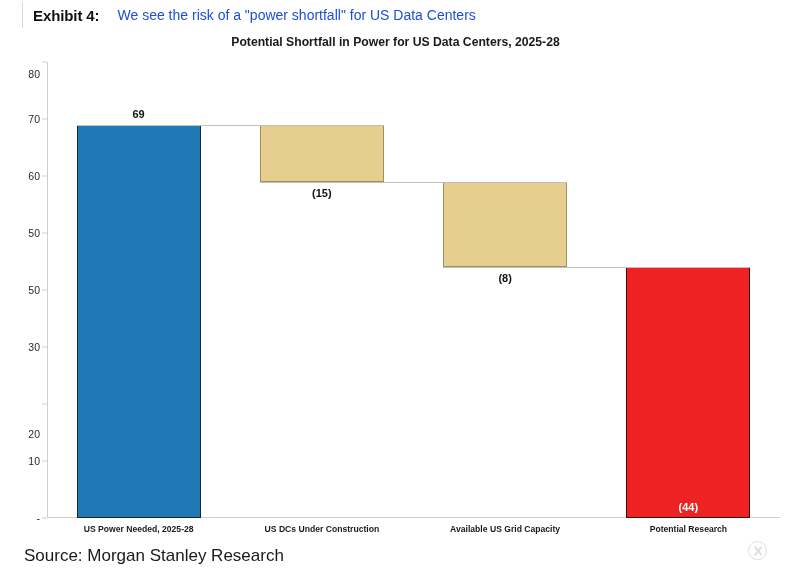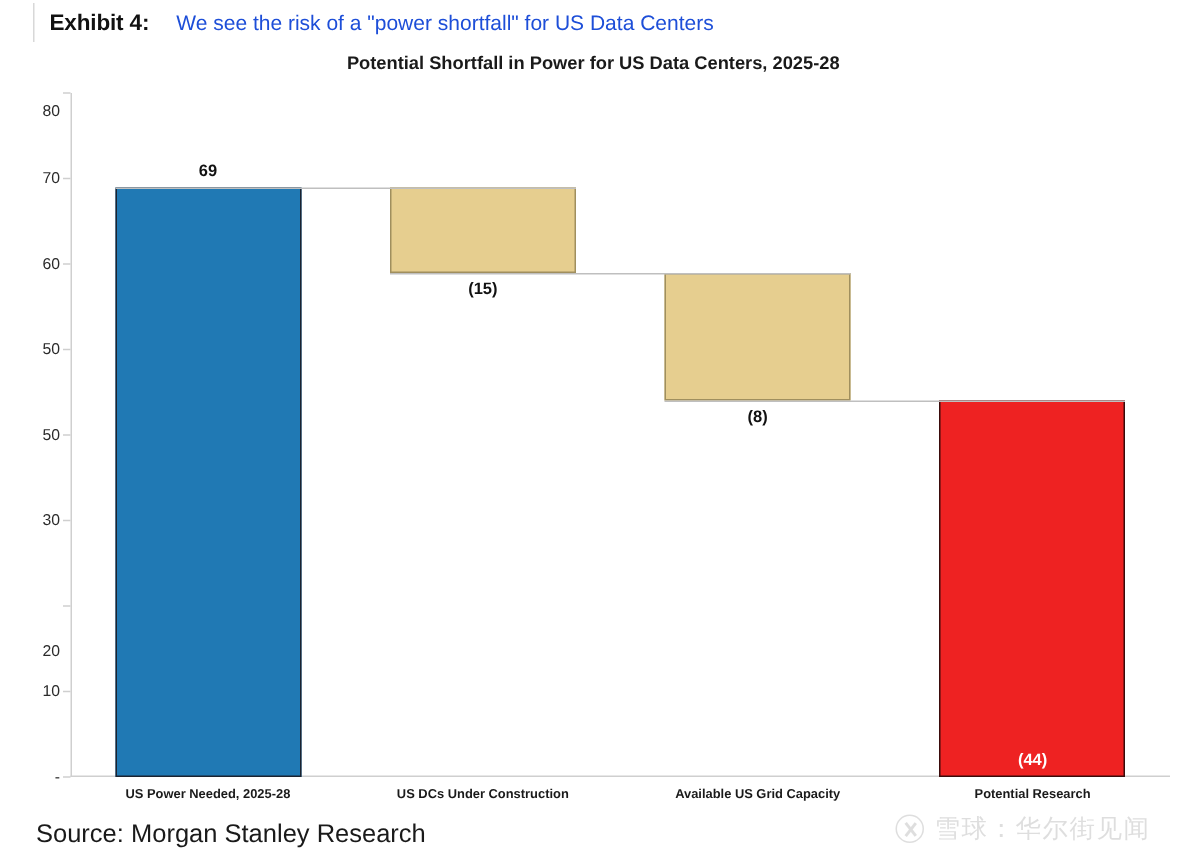--- a/index.html
+++ b/index.html
@@ -225,19 +225,18 @@
       <div class="bar-label inside-white" style="left: 641.375px; top: 439px;">(44)</div>
       <div class="connector" style="left: 29.625px; width: 307.25px; top: 62.7px;"></div>
       <div class="connector" style="left: 212.875px; width: 307.25px; top: 119.7px;"></div>
       <div class="connector" style="left: 396.125px; width: 307.25px; top: 205.2px;"></div>
     </div>
 </div>
 
 <div id="source">Source: Morgan Stanley Research</div>
 <div id="watermark">
   <div id="wm-logo"></div>
-  <div id="wm-text">雪球：华尔街见闻</div>
 </div>
 
 <div class="cat-label" style="left: 138.625px;">US Power Needed, 2025-28</div>
 <div class="cat-label" style="left: 321.875px;">US DCs Under Construction</div>
 <div class="cat-label" style="left: 505.125px;">Available US Grid Capacity</div>
 <div class="cat-label" style="left: 688.375px;">Potential Research</div>
 
 </body></html>

